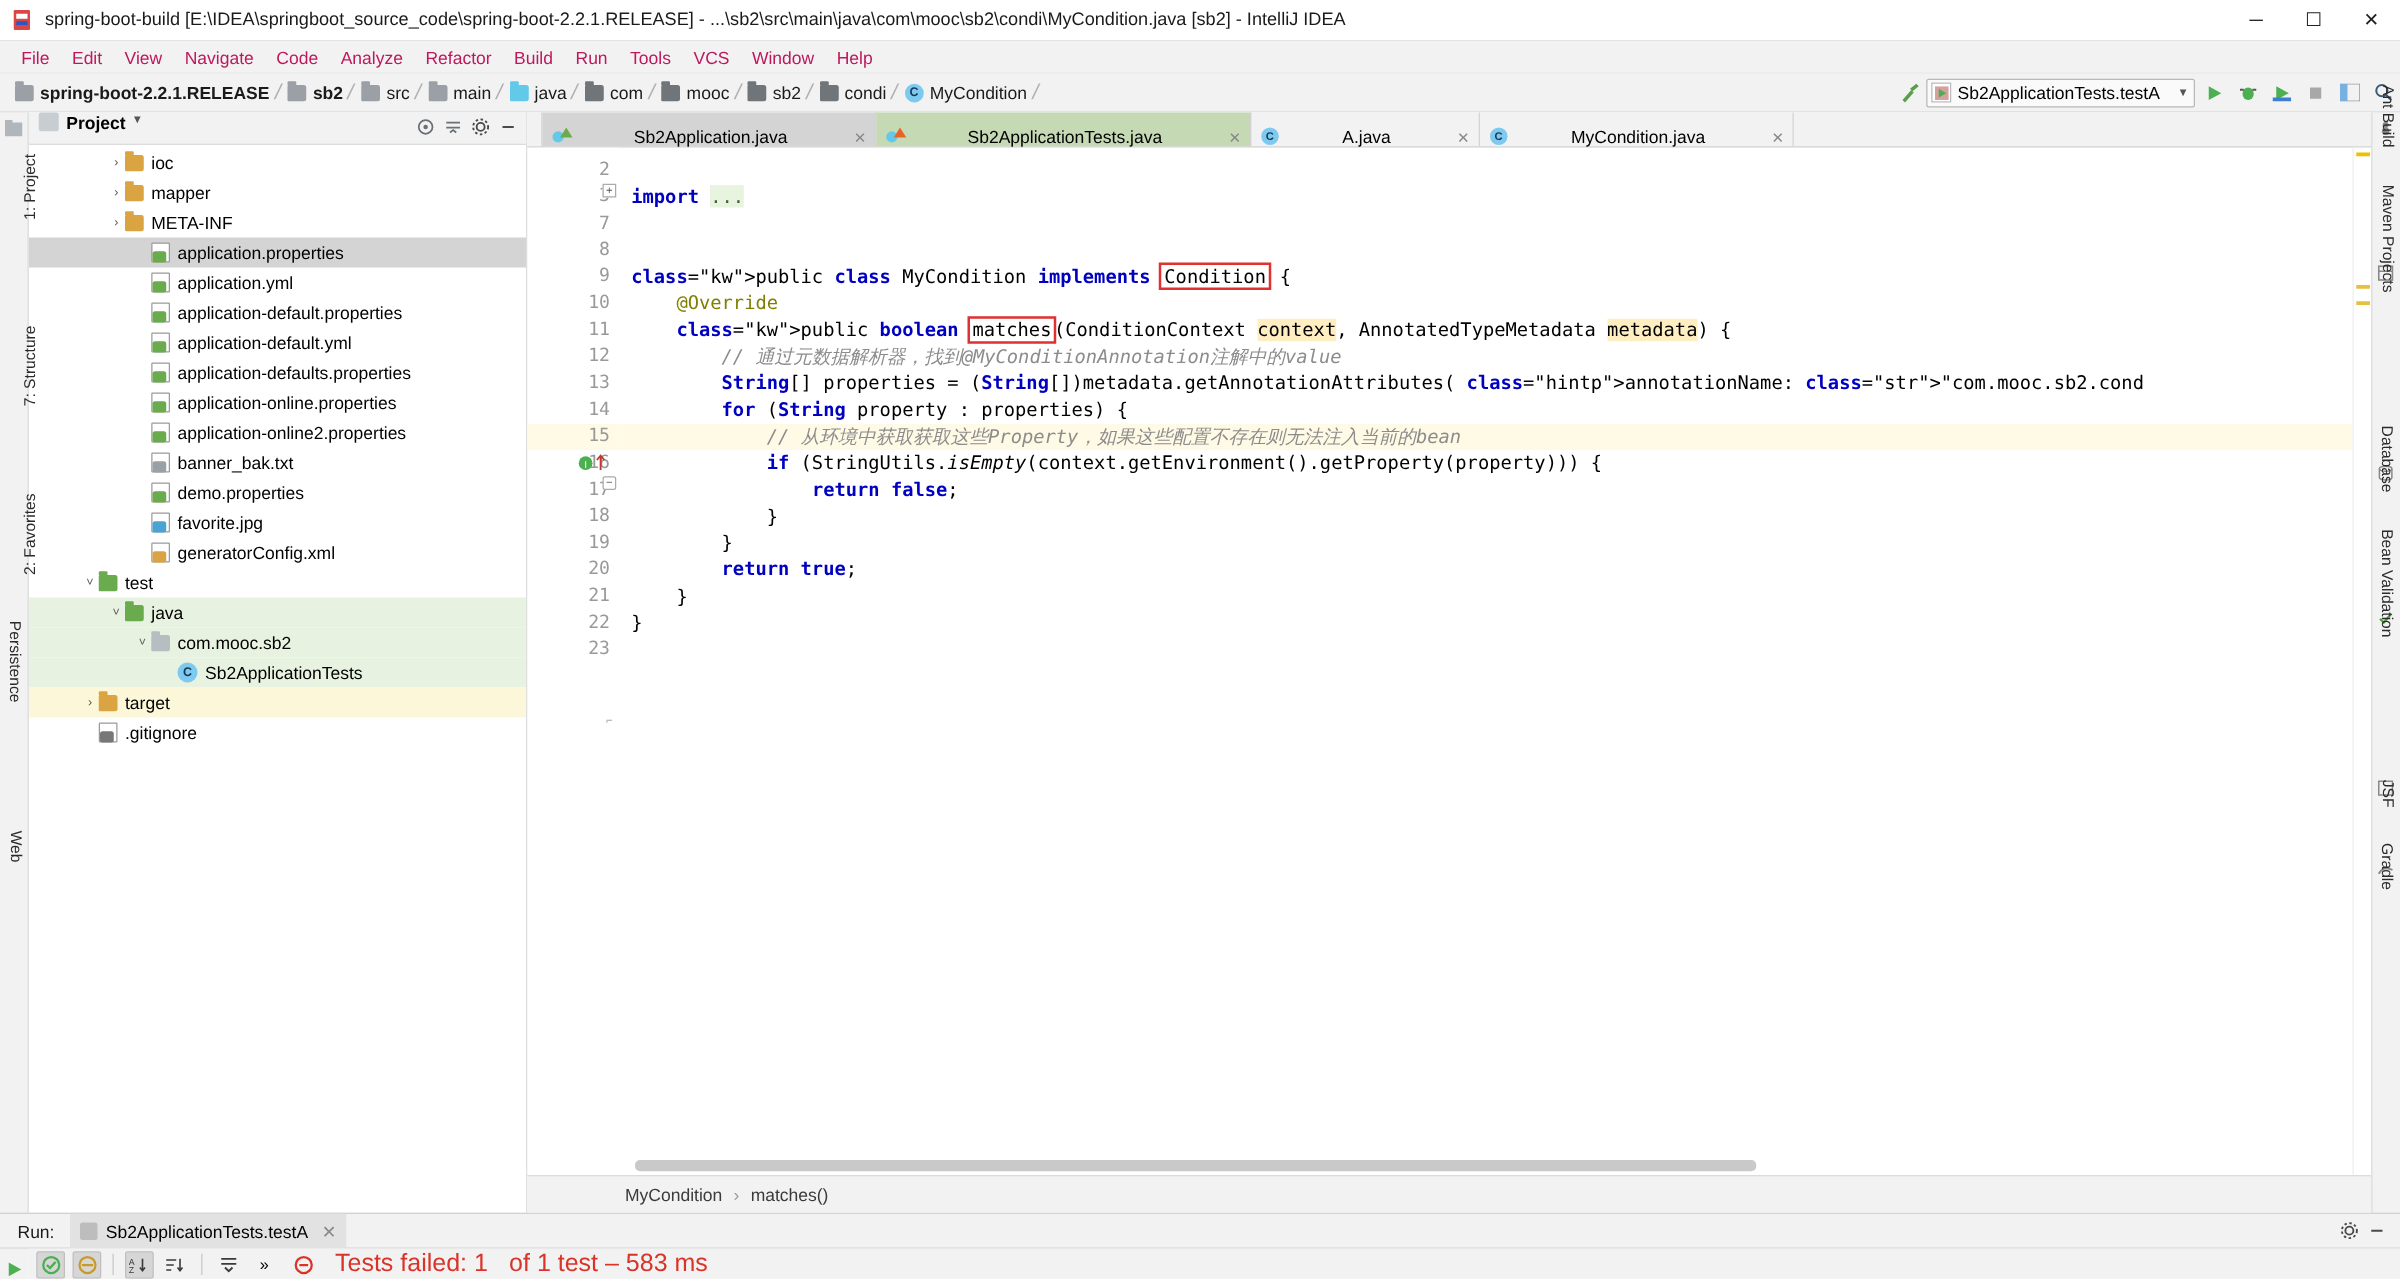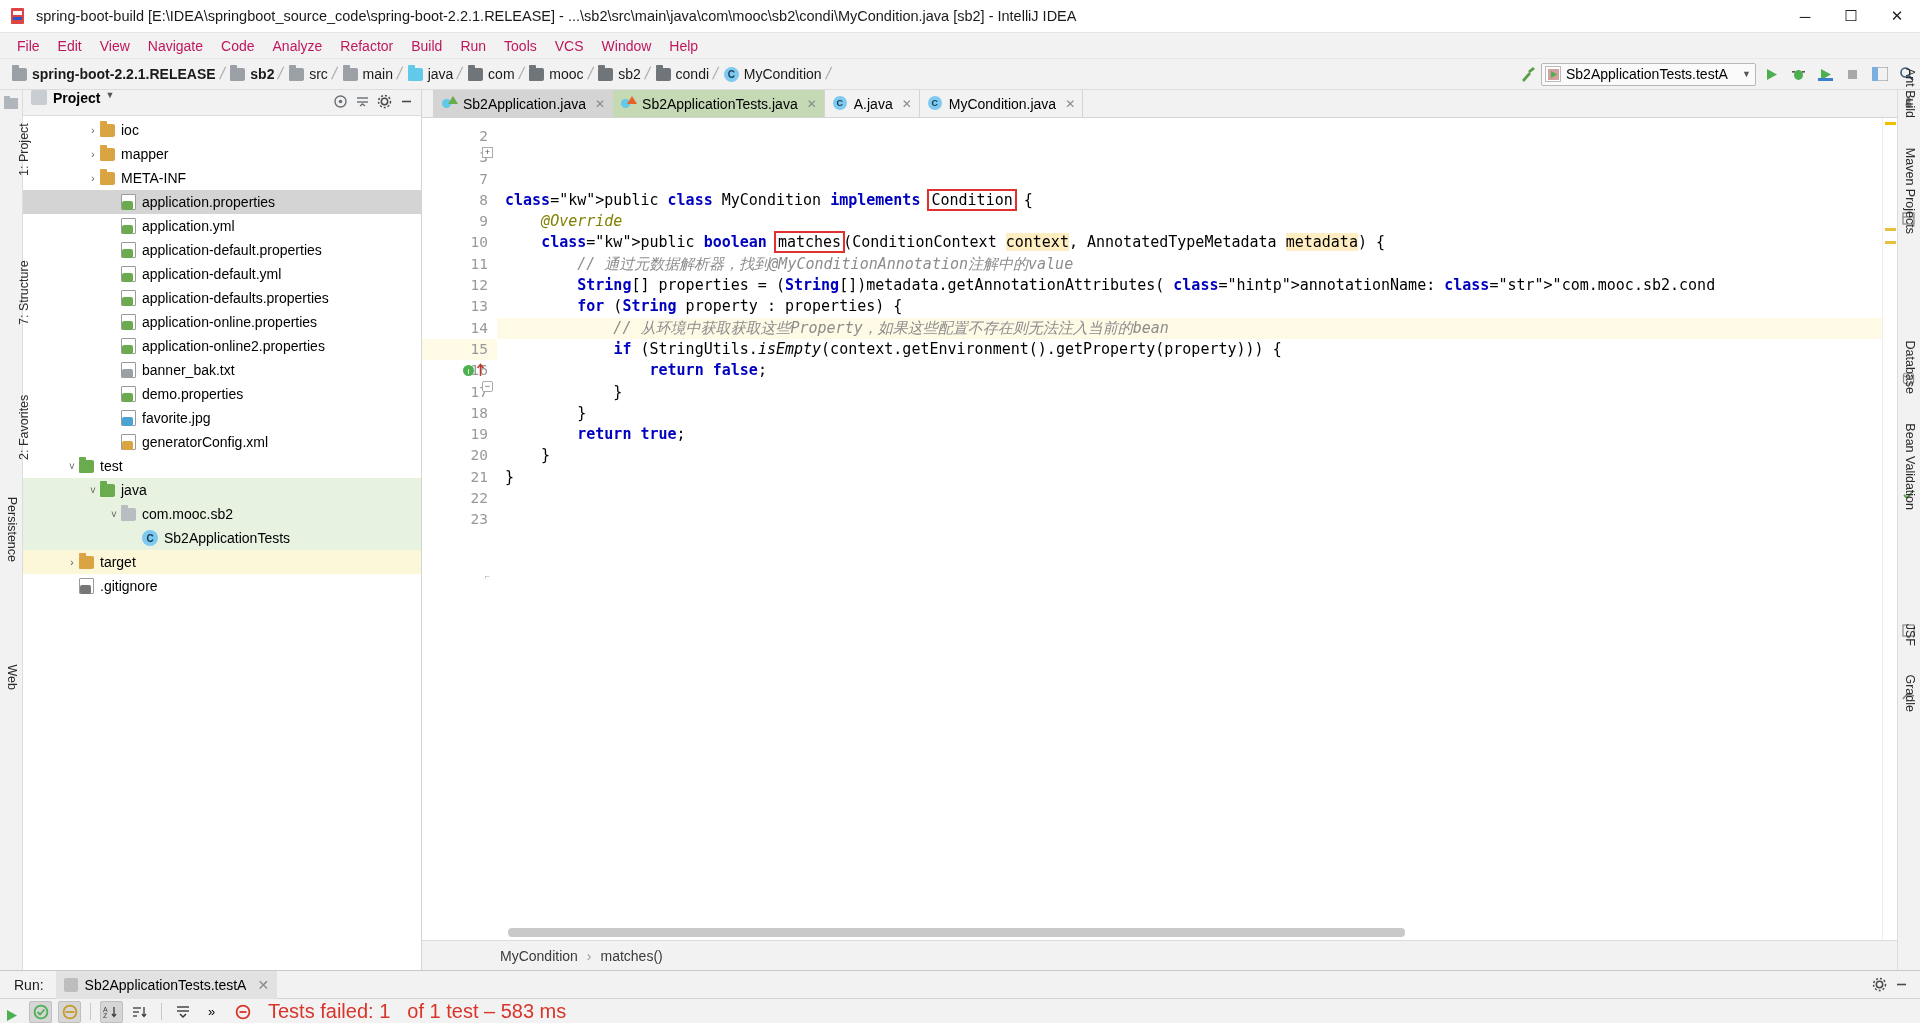--- a/index.html
+++ b/index.html
@@ -89,40 +89,40 @@
   .leaf.txt .dot{background:#9aa0a6;}
   .leaf.img .dot{background:#4ba3d4;}
   .leaf.xml .dot{background:#d9a441;}
   .leaf.git .dot{background:#777;}
   .clsicon{width:16px;height:16px;border-radius:50%;background:#7ec9ef;color:#13384f;font-size:10px;font-weight:bold;
             display:flex;align-items:center;justify-content:center;margin-right:6px;flex:none;}
 
   
   .editor{flex:1;display:flex;flex-direction:column;min-width:0;background:#fff;}
   .tabstrip{height:28px;background:#f2f2f2;display:flex;align-items:stretch;border-bottom:1px solid #d4d4d4;}
-  .etab{display:flex;align-items:center;padding:0 7px 0 8px;font-size:14px;border-right:1px solid #d4d4d4;white-space:nowrap;}
+  .etab{display:flex;align-items:flex-end;padding:0 7px 0 8px;font-size:14px;border-right:1px solid #d4d4d4;white-space:nowrap;gap:44px;}
   .etab.active-grey{background:#d4d4d4;}
   .etab.active-green{background:#c5d9b5;}
   .etab .ti{width:15px;height:15px;margin-right:6px;flex:none;position:relative;}
   .etab .x{margin-left:9px;color:#888;font-size:12px;}
   .jico{width:15px;height:15px;position:relative;}
   .jico .c1{position:absolute;left:0;top:3px;width:9px;height:9px;border-radius:50%;background:#62c9e8;}
   .jico .c2{position:absolute;left:6px;top:0px;width:0;height:0;border-left:5px solid transparent;border-right:5px solid transparent;border-bottom:8px solid #6aab4e;}
   .jico.test .c2{border-bottom-color:#e8632a;}
   .code-wrap{flex:1;display:flex;position:relative;overflow:hidden;}
   .gutter{width:75px;background:#fff;flex:none;position:relative;padding-top:8px;text-align:right;}
   .gutter .ln{height:21.3px;line-height:21.3px;font-size:14.5px;color:#999;padding-right:9px;font-family:"DejaVu Sans Mono",monospace;}
   .gutter .ln.cur{background:#fffae6;}
   .fold{position:absolute;right:4px;width:11px;height:11px;border:1px solid #aaa;background:#fff;color:#555;
         font-size:9px;line-height:9px;text-align:center;}
   .code{flex:1;padding-top:8px;overflow:hidden;position:relative;font-family:"DejaVu Sans Mono",monospace;font-size:15px;}
   .cl{height:21.3px;line-height:21.3px;white-space:pre;padding-left:8px;}
   .cl.cur{background:#fffae6;}
   .kw{color:#0000c0;font-weight:bold;}
-  .ann{color:#808000;font-style:italic;}
+  .ann{color:#808000;}
   .cm{color:#8c8c8c;font-style:italic;}
   .param{background:#ffeec2;}
   .boxed{border:2px solid #e03131;padding:0 2px;margin:0 -2px;}
   .impfold{background:#e8f3e0;color:#3a6a2a;}
   .hscroll{position:absolute;left:86px;right:30px;bottom:3px;height:9px;}
   .hscroll .thumb{height:9px;background:#c9c9c9;border-radius:4px;width:66%;}
   .ed-breadcrumb{height:30px;background:#f2f2f2;display:flex;align-items:center;padding-left:78px;
                  font-size:14px;color:#3b3b3b;border-top:1px solid #dcdcdc;}
   .ed-breadcrumb .sp{margin:0 9px;color:#999;}
   .errstripe{width:15px;background:#fff;border-left:1px solid #eee;flex:none;position:relative;}
@@ -557,20 +557,21 @@
               <text x="6.5" y="10" font-size="8" fill="#fff" text-anchor="middle" font-family="sans-serif">I</text>
             </svg>
             <svg width="9" height="14" viewBox="0 0 9 14">
               <line x1="4.5" y1="13" x2="4.5" y2="2" stroke="#c0392b" stroke-width="1.5"></line>
               <polyline points="1.5,5 4.5,1.5 7.5,5" fill="none" stroke="#c0392b" stroke-width="1.5"></polyline>
             </svg>
           </div>
         </div>
       <div class="code" id="codearea">
           <div class="cl">&nbsp;</div>
+          <div class="cl"><span class="kw">import</span> <span class="impfold">...</span></div>
           <div class="cl">&nbsp;</div>
           <div class="cl">&nbsp;</div>
           <div class="cl"><span <span="" class="kw">class</span>="kw"&gt;public <span class="kw">class</span> MyCondition <span class="kw">implements</span> <span class="boxed">Condition</span> {</div>
           <div class="cl"><span class="ann">    @Override</span></div>
           <div class="cl">    <span <span="" class="kw">class</span>="kw"&gt;public <span class="kw">boolean</span> <span class="boxed">matches</span>(ConditionContext <span class="param">context</span>, AnnotatedTypeMetadata <span class="param">metadata</span>) {</div>
           <div class="cl"><span class="cm">        // 通过元数据解析器，找到@MyConditionAnnotation注解中的value</span></div>
           <div class="cl">        <span class="kw">String</span>[] properties = (<span class="kw">String</span>[])metadata.getAnnotationAttributes( <span <span="" class="kw">class</span>="hintp"&gt;annotationName: <span <span="" class="kw">class</span>="str"&gt;"com.mooc.sb2.cond</div>
           <div class="cl">        <span class="kw">for</span> (<span class="kw">String</span> property : properties) {</div>
           <div class="cl cur"><span class="cm">            // 从环境中获取获取这些Property，如果这些配置不存在则无法注入当前的bean</span></div>
           <div class="cl">            <span class="kw">if</span> (StringUtils.<span style="font-style:italic">isEmpty</span>(context.getEnvironment().getProperty(property))) {</div>

